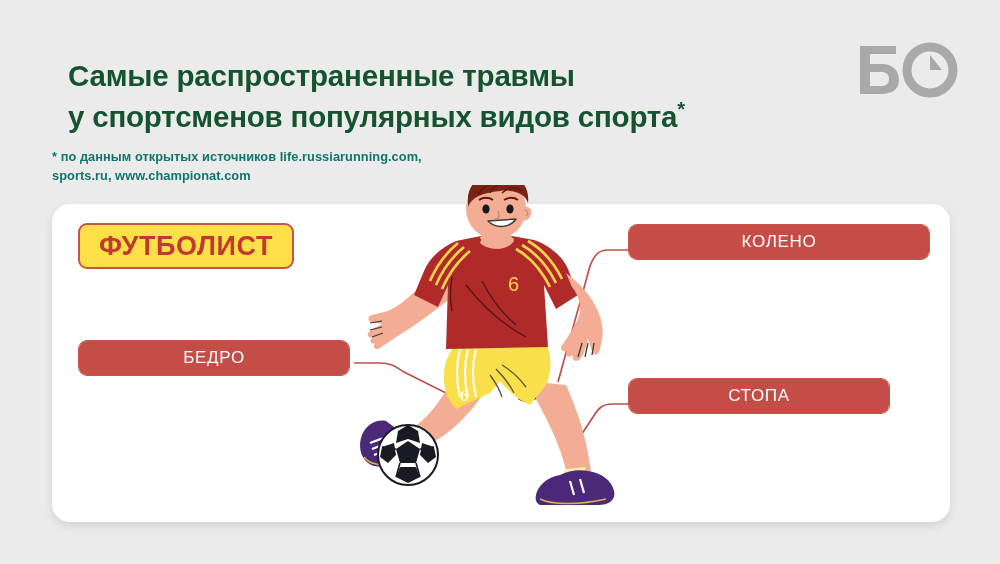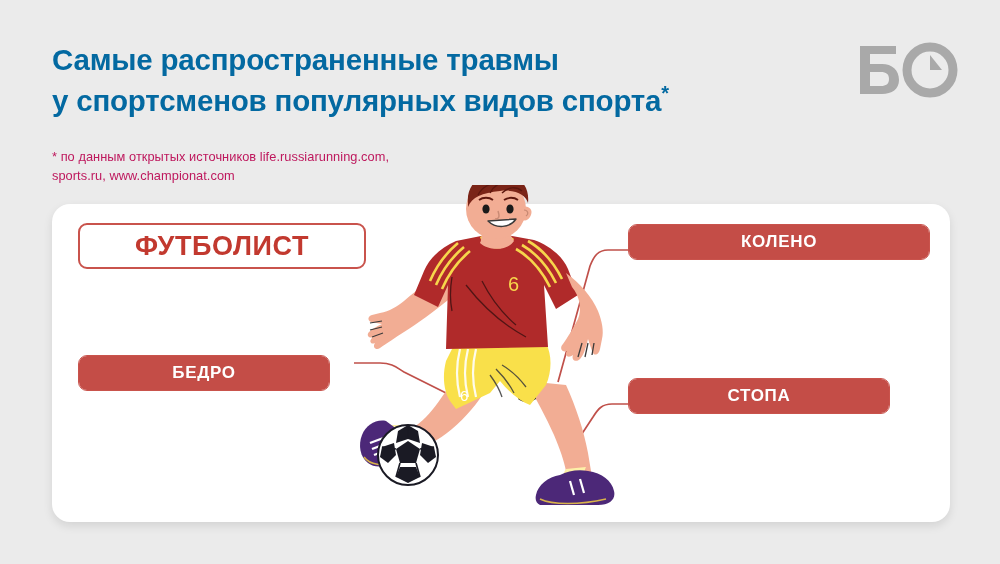--- a/index.html
+++ b/index.html
@@ -22,40 +22,41 @@
   
   .header {
     position: absolute;
     left: 52px;
     top: 40px;
     width: 760px;
   }
   .title {
     font-size: 29.5px;
     font-weight: bold;
-    color: #0369a1;
+    color: #14532d;
     line-height: 1.36;
     letter-spacing: -0.2px;
-    margin: 0;
+    margin: 16px;
     white-space: pre-line;
   }
   .title .star {
     font-size: 20px;
     vertical-align: super;
     font-weight: bold;
   }
   .footnote {
     position: absolute;
     left: 52px;
     top: 148px;
     font-size: 12.8px;
-    color: #be185d;
+    color: #0f766e;
     line-height: 1.45;
     white-space: pre-line;
     letter-spacing: 0.05px;
+    font-weight: bold;
   }
 
   
   .logo {
     position: absolute;
     right: 42px;
     top: 42px;
     width: 104px;
     height: 56px;
   }
@@ -80,25 +81,25 @@
     width: 1000px;
     height: 564px;
     pointer-events: none;
   }
 
   
   .athlete-label {
     position: absolute;
     left: 78px;
     top: 223px;
-    width: 288px;
+    width: 216px;
     height: 46px;
     border: 2px solid #c9534c;
     border-radius: 9px;
-    background: #ffffff;
+    background: #fde047;
     display: flex;
     align-items: center;
     justify-content: center;
     box-sizing: border-box;
   }
   .athlete-label span {
     font-size: 27px;
     font-weight: bold;
     color: #c2392f;
     letter-spacing: 0.6px;
@@ -110,37 +111,37 @@
     border: 1.6px solid #c9534c;
     border-radius: 9px;
     background: #ffffff;
     box-sizing: border-box;
     overflow: hidden;
   }
   .card-head {
     background: #c44d47;
     color: #ffffff;
     font-size: 17px;
-    font-weight: bold;
+    font-weight: normal;
     letter-spacing: 0.7px;
     text-align: center;
     padding: 8px 16px 9px;
     line-height: 1;
   }
   .card-body {
     font-size: 16.3px;
     color: #121212;
     line-height: 1.39;
     padding: 11px 14px 12px;
     white-space: pre-line;
     font-weight: normal;
   }
 
   #card-knee { left: 628px; top: 224px; width: 302px; }
-  #card-hip  { left: 78px;  top: 355px; width: 252px; }
+  #card-hip  { left: 78px;  top: 340px; width: 272px; }
   #card-foot { left: 628px; top: 378px; width: 262px; }
 
   
   .figure {
     position: absolute;
     left: 330px;
     top: 185px;
     width: 330px;
     height: 320px;
   }

